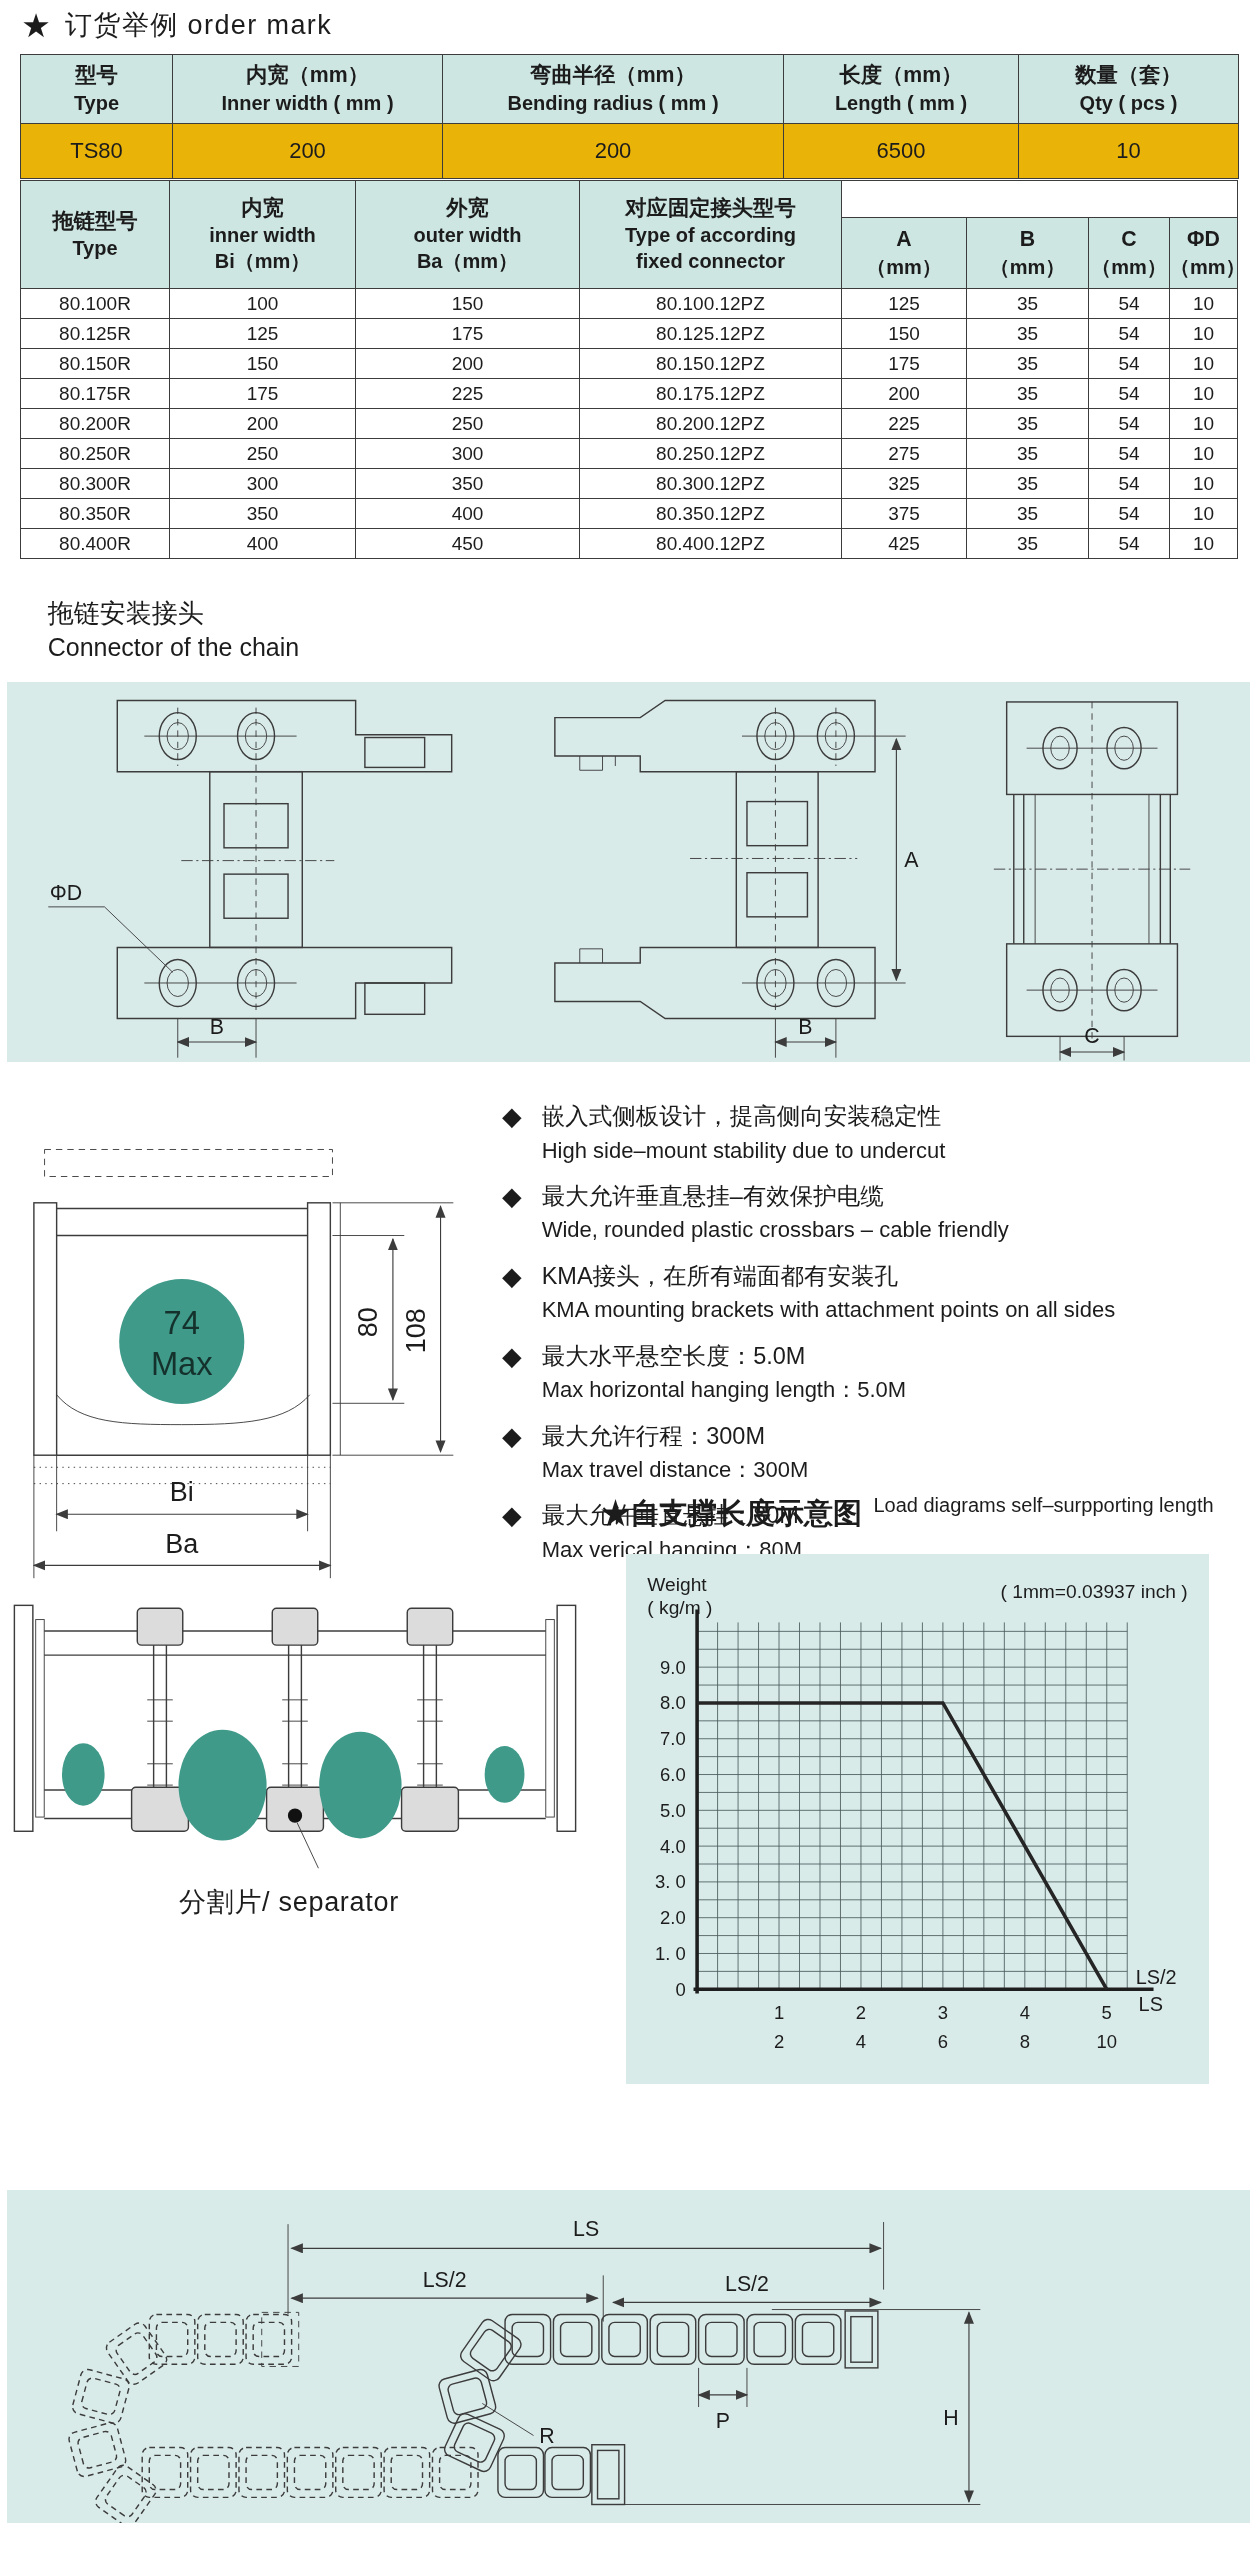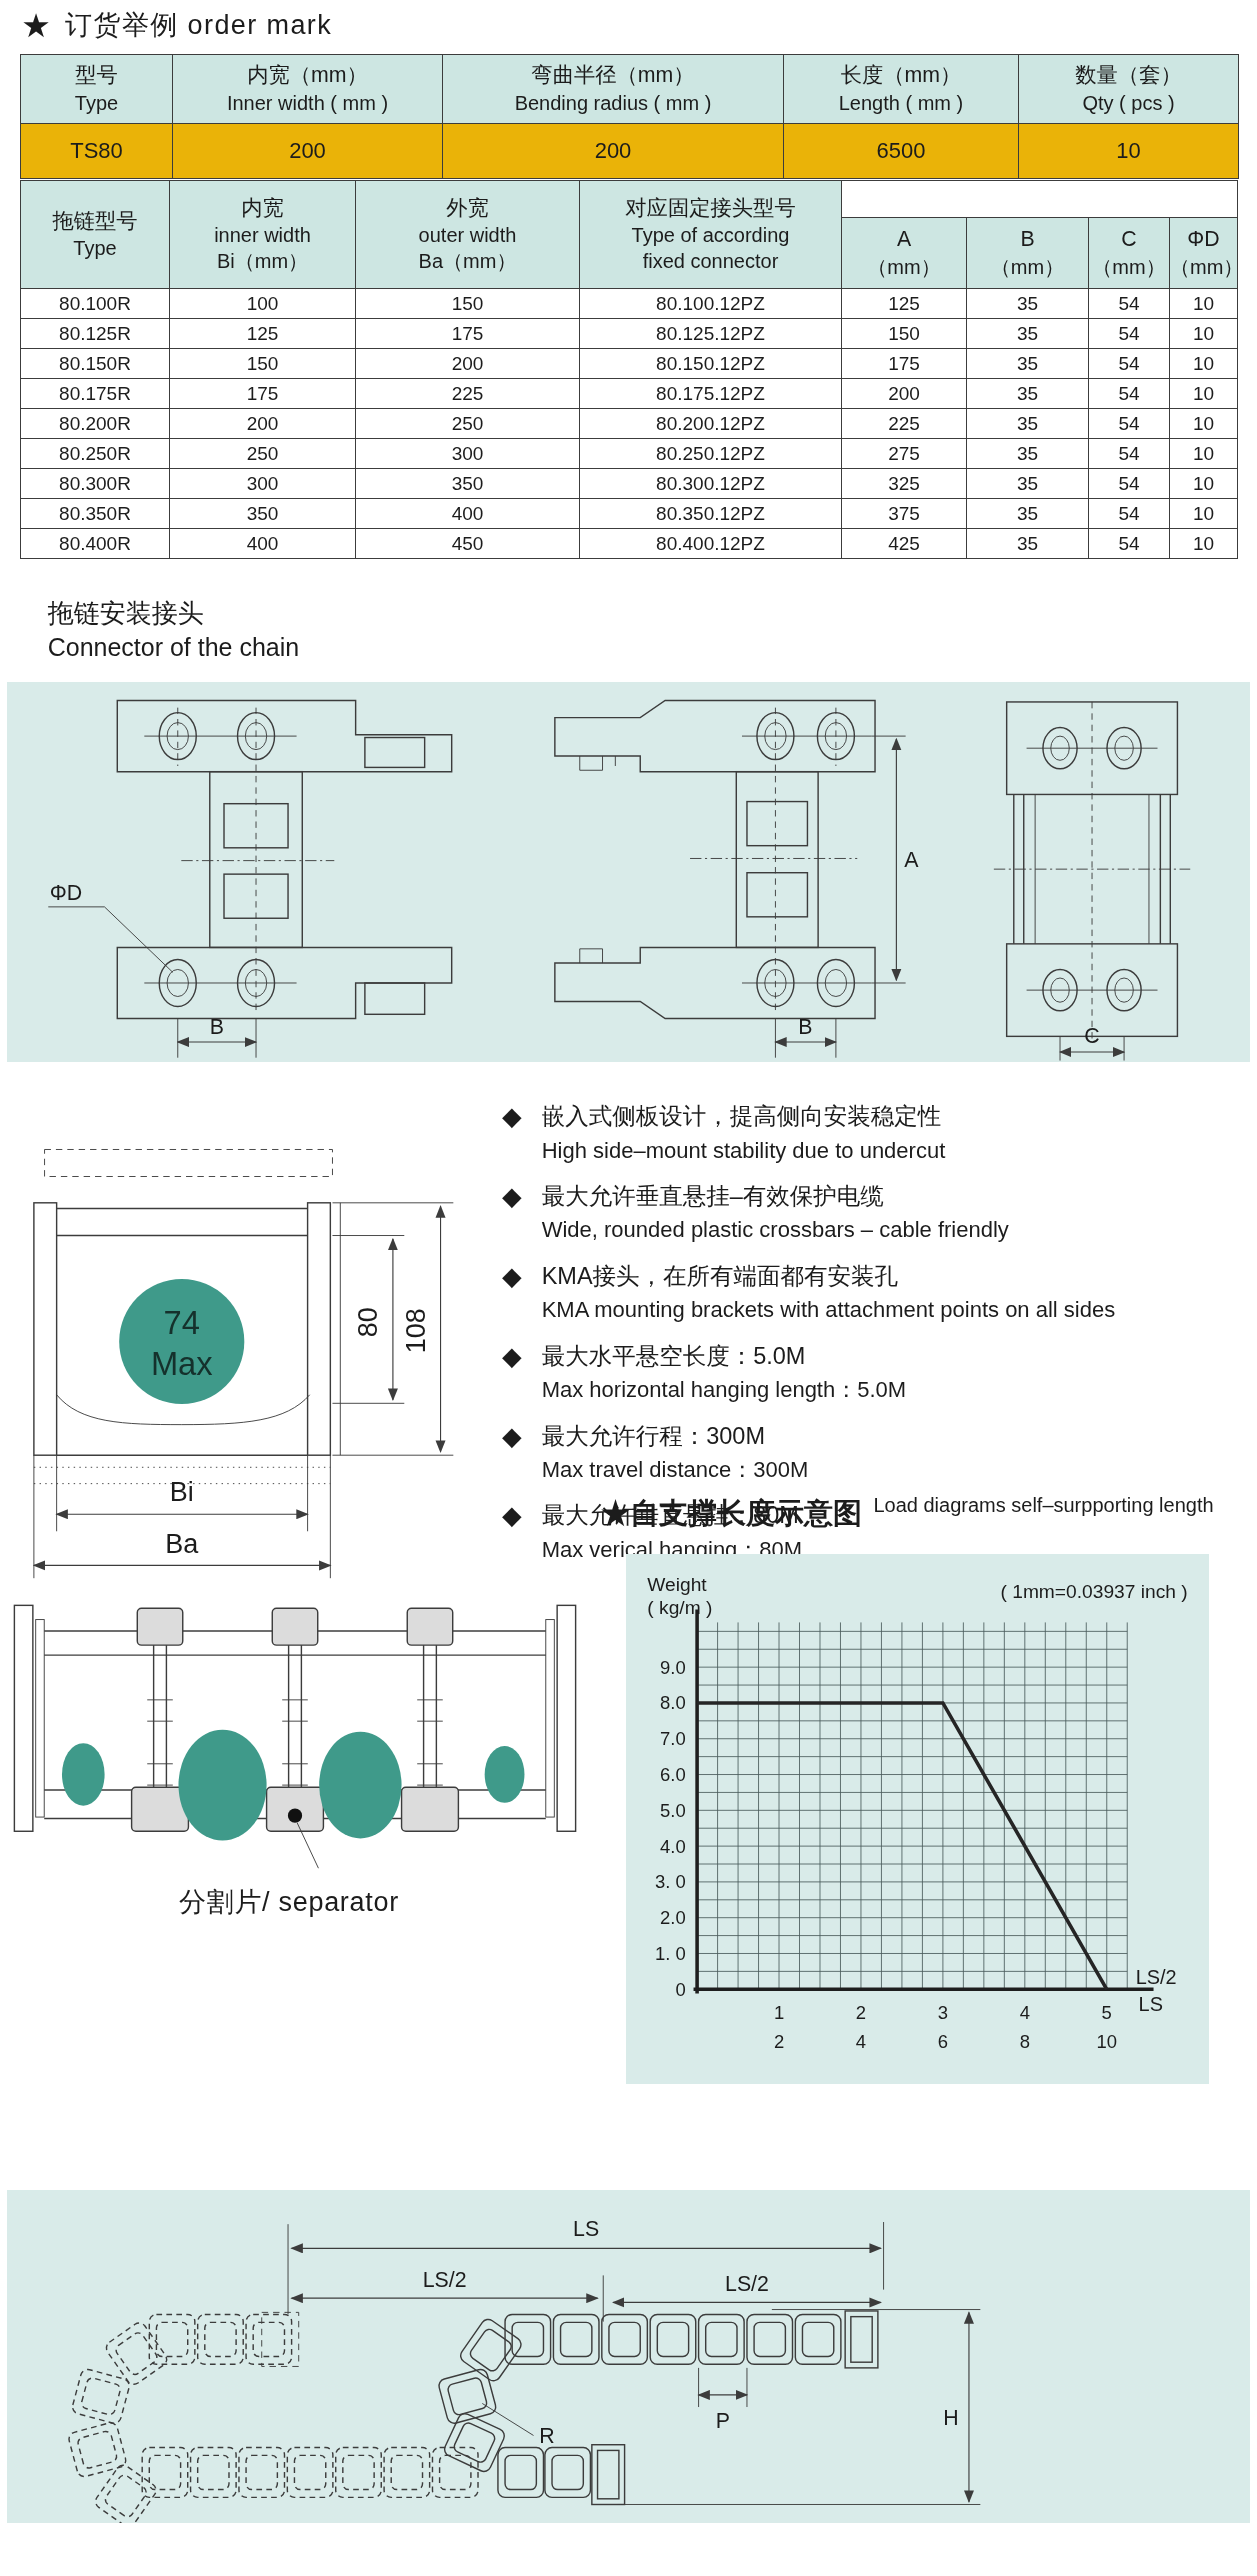--- a/index.html
+++ b/index.html
@@ -6,21 +6,21 @@
   .page{position:relative;width:1257px;height:2576px;background:#fff;overflow:hidden;
         font-family:"Liberation Sans",sans-serif;color:#1c1c1c}
   .abs{position:absolute}
   
   .title-row{left:21.3px;top:7.1px;display:flex;align-items:center;gap:14.2px}
   .star{font-size:33px;line-height:1}
   .title-text{font-size:27px;letter-spacing:1.4px}
   
   table{border-collapse:collapse;table-layout:fixed}
   th,td{border:1.4px solid #3c3c3c;text-align:center;vertical-align:middle;padding:0}
-  th{background:#cde6e2;font-weight:400}
+  th{background:#cde6e2;font-weight:700}
   .th-zh{font-size:21.3px;line-height:1.3}
   .th-en{font-size:20px;line-height:1.3}
   .t1{left:20px;top:54px;width:1218px}
   .t1 th{height:68px}
   .t1 td{height:54px;font-size:22px;background:#eab308}
   .t2{left:20px;top:180px;width:1218px}
   .t2 .blank{background:#fff;height:36px}
   .t2 .sub th{height:70px}
   .t2 tbody td{height:29px;font-size:19px;background:#fff}
   

